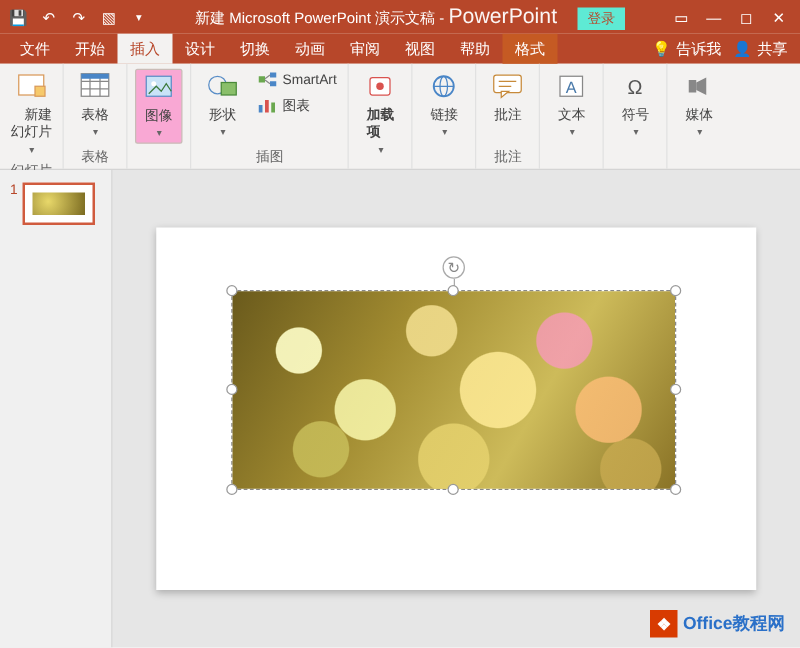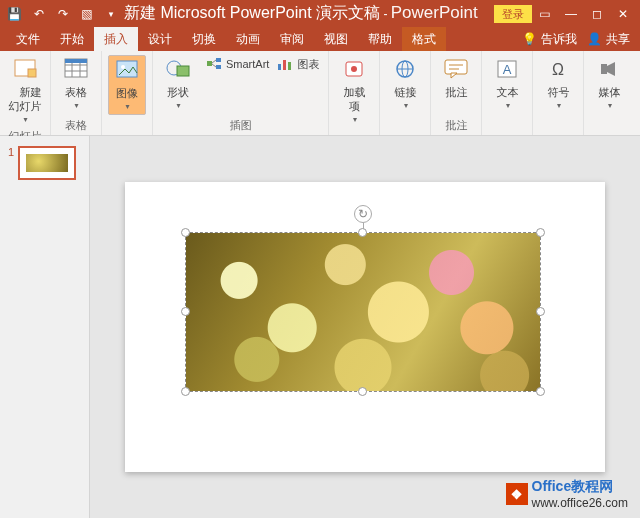--- a/index.html
+++ b/index.html
@@ -2,44 +2,44 @@
 <html><head>
 <meta charset="utf-8">
 <style>
   * { box-sizing: border-box; margin: 0; padding: 0; font-family: "Microsoft YaHei", sans-serif; }
   body { width: 640px; height: 518px; background: #fff; overflow: hidden; font-size: 12px; color: #333; }
 
   
   .titlebar { height: 27px; background: #b7472a; display: flex; align-items: center; color: #fff; font-size: 12px; }
   .tb-left { display: flex; align-items: center; gap: 6px; padding-left: 6px; }
   .tb-center { flex: 1; text-align: center; white-space: nowrap; overflow: hidden; }
-  .doc-name { font-size: 16px; }
+  .doc-name { font-size: 12px; }
   .app-name { font-size: 17px; opacity: 0.95; }
-  .login-btn { background: #fde047; color: #b7472a; padding: 1px 8px; font-size: 11px; margin-left: 13px; line-height: 16px; display: inline-block; cursor: pointer; }
+  .login-btn { background: #5eead4; color: #b7472a; padding: 1px 8px; font-size: 11px; margin-left: 13px; line-height: 16px; display: inline-block; cursor: pointer; }
   .tb-right { display: flex; align-items: center; gap: 8px; padding-right: 8px; }
   .tb-icon { width: 18px; height: 18px; display: flex; align-items: center; justify-content: center; cursor: pointer; }
   .tb-icon svg, .tb-icon span { color: #fff; }
 
   
   .ribbon-tabs { height: 24px; background: #b7472a; display: flex; align-items: stretch; color: #fff; padding-left: 6px; }
   .ribbon-tab { padding: 0 10px; line-height: 24px; font-size: 12px; cursor: pointer; }
   .ribbon-tab.active { background: #f3f2f1; color: #b7472a; }
   .ribbon-tab.context { background: #c55a23; }
   .ribbon-right { margin-left: auto; display: flex; align-items: center; padding-right: 10px; gap: 10px; }
   .bulb { color: #fff; display: flex; align-items: center; gap: 4px; font-size: 12px; }
 
   
   .ribbon { height: 85px; background: #f3f2f1; border-bottom: 1px solid #d4d4d4; display: flex; }
   .group { display: flex; flex-direction: column; align-items: center; border-right: 1px solid #e1e1e1; padding: 4px 6px 2px 6px; }
   .group .items { display: flex; gap: 6px; flex: 1; align-items: flex-start; }
   .group-label { font-size: 11px; color: #666; margin-top: 2px; }
   .big-btn { display: flex; flex-direction: column; align-items: center; width: 38px; cursor: pointer; font-size: 11px; color: #444; line-height: 14px; }
   .big-btn .ico { width: 28px; height: 28px; display: flex; align-items: center; justify-content: center; margin-bottom: 2px; }
-  .big-btn.selected { background: #fdba74; border: 1px solid #c9bcb7; border-radius: 2px; }
-  .side-stack { display: flex; flex-direction: row; gap: 2px; }
+  .big-btn.selected { background: #f9a8d4; border: 1px solid #c9bcb7; border-radius: 2px; }
+  .side-stack { display: flex; flex-direction: column; gap: 2px; }
   .small-btn { display: flex; align-items: center; gap: 4px; font-size: 11px; color: #444; cursor: pointer; padding: 1px 3px; }
   .small-btn .sico { width: 16px; height: 16px; display: flex; align-items: center; justify-content: center; }
   .drop { font-size: 8px; color: #666; margin-left: 1px; }
 
   
   .workspace { display: flex; height: 382px; background: #e6e6e6; }
   .thumb-pane { width: 90px; background: #f0f0f0; padding: 10px 8px; border-right: 1px solid #d4d4d4; }
   .thumb-row { display: flex; gap: 4px; }
   .thumb-num { color: #b7472a; font-size: 11px; }
   .thumb { width: 58px; height: 34px; background: #fff; border: 2px solid #d05b3e; position: relative; overflow: hidden; }
@@ -242,21 +242,21 @@
 
   <div class="group">
     <div class="items">
       <div class="big-btn">
         <div class="ico">
           <svg width="24" height="22">
               <rect x="4" y="4" width="16" height="14" rx="2" fill="#fff" stroke="#d9534f"></rect>
               <circle cx="12" cy="11" r="3" fill="#d9534f"></circle>
             </svg>
         </div>
-        <span style="white-space:pre-line;text-align:center;">加载
+        <span style="white-space:pre-line;text-align:left;font-weight:bold;">加载
 项</span>
         <span class="drop">▾</span>
       </div>
     </div>
     <div class="group-label">&nbsp;</div>
   </div>
 
   <div class="group">
     <div class="items">
       <div class="big-btn">
@@ -363,17 +363,16 @@
         <div class="handle h-bl"></div>
         <div class="handle h-bm"></div>
         <div class="handle h-br"></div>
       </div>
     </div>
 
     <div class="watermark">
       <div class="wm-icon">❖</div>
       <div>
         <span class="wm-text1">Office</span><span class="wm-text1">教程网</span>
-        <div class="wm-text2">www.office26.com</div>
       </div>
     </div>
   </div>
 </div>
 
 </body></html>

